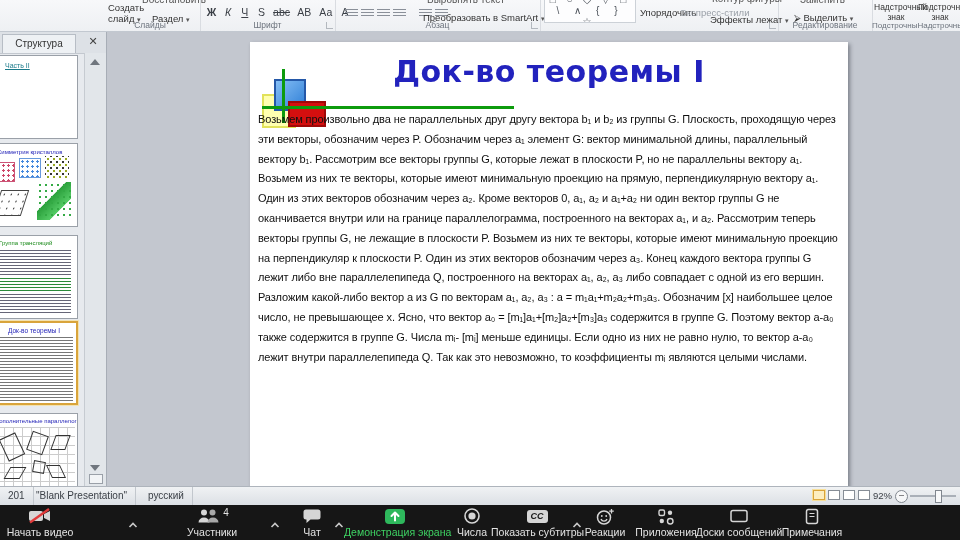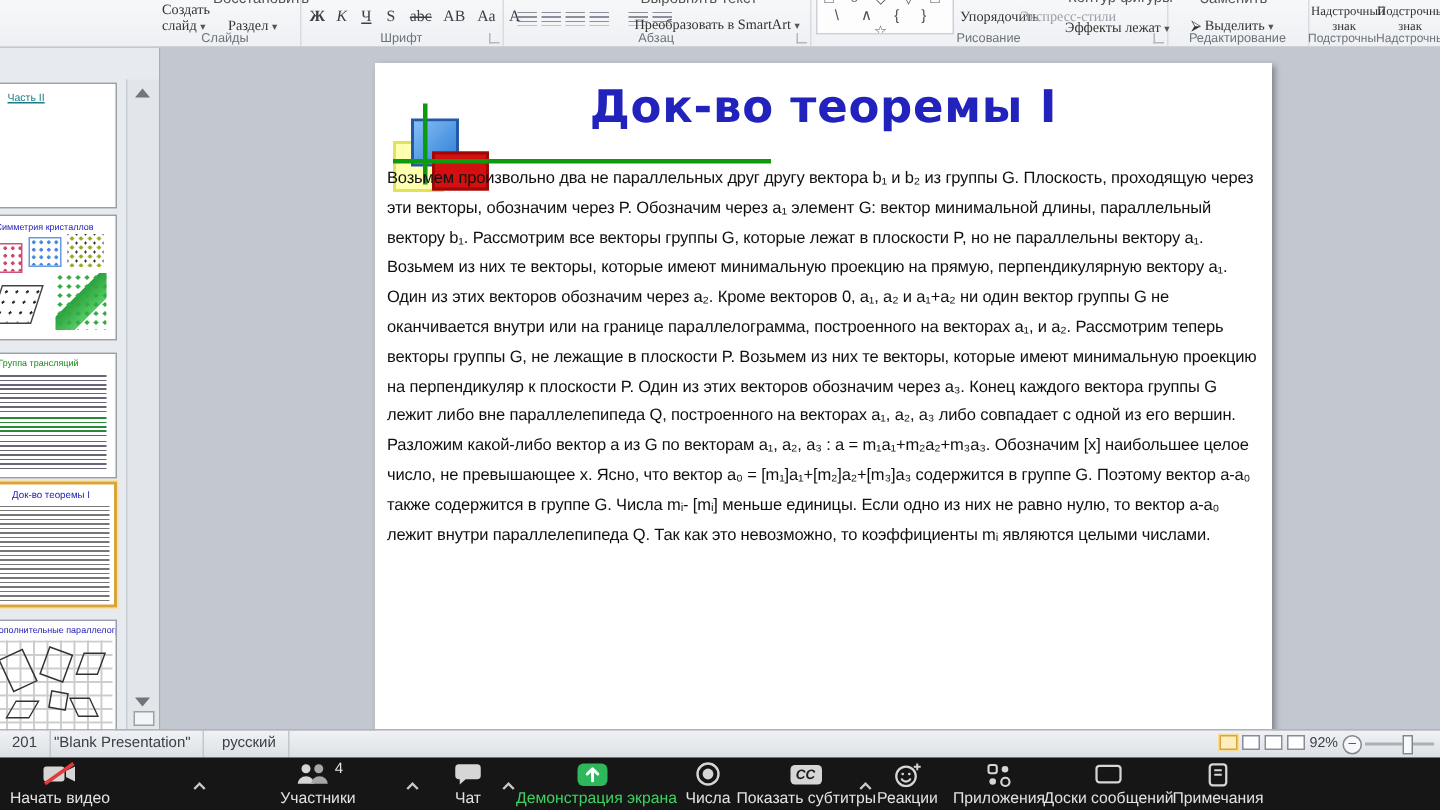--- a/index.html
+++ b/index.html
@@ -4,21 +4,21 @@
 <style>
   html,body{margin:0;padding:0;background:#888;}
   .screen{position:relative;width:960px;height:540px;overflow:hidden;background:#c3c7cf;
           font-family:"Liberation Sans","DejaVu Sans",sans-serif;-webkit-font-smoothing:antialiased;}
 
   
   .ribbon{position:absolute;top:0;left:0;right:0;height:31px;background:linear-gradient(#f7f8fa,#eef0f3);
           border-bottom:1px solid #c2c8d0;overflow:hidden;z-index:5;}
   .rgroup{position:absolute;top:0;height:31px;border-right:1px solid #d9dce1;}
   .cuttext{position:absolute;top:-6px;font-size:10px;color:#555;white-space:nowrap;}
-  .rbtn{position:absolute;font-size:9.5px;color:#333;white-space:nowrap;cursor:default;font-family:Liberation Serif, serif;}
+  .rbtn{position:absolute;font-size:9.5px;color:#333;white-space:nowrap;cursor:default;}
   .rlabel{position:absolute;bottom:1px;left:0;right:0;text-align:center;font-size:8.5px;color:#6b727c;
           white-space:nowrap;overflow:hidden;}
   .dlg{position:absolute;bottom:2px;right:2px;width:6px;height:6px;border-left:1px solid #9aa0a8;
        border-bottom:1px solid #9aa0a8;opacity:.7;}
   .fbtn{display:inline-block;width:13px;text-align:center;font-size:10.5px;color:#3a3f46;margin-right:1px;}
   .fbtn.b{font-weight:bold}.fbtn.i{font-style:italic}.fbtn.u{text-decoration:underline}
   .fbtn.st{text-decoration:line-through}
   .alico{display:inline-block;width:13px;height:9px;margin-right:3px;
          background:repeating-linear-gradient(#8a9099 0 1px,transparent 1px 3px);}
   .shapebox{position:absolute;left:4px;top:-3px;width:90px;height:24px;background:#fdfdfe;
@@ -124,40 +124,43 @@
 
     <div class="rgroup" style="left:540px;width:238px">
       <div class="shapebox">
         <div style="margin-top:-4px;letter-spacing:4px;text-align:center">□ ○ ◇ ▽ □</div>
         <div style="letter-spacing:6px;text-align:center">\ ∧ { } ☆</div>
       </div>
       <span class="rbtn" style="left:100px;top:7px">Упорядочить</span>
       <span class="rbtn" style="left:140px;top:7px;color:#9aa0a8">Экспресс-стили</span>
       <span class="cuttext" style="left:172px;top:-7px">Контур фигуры</span>
       <span class="rbtn" style="left:170px;top:14px"><span>Эффекты лежат</span> <span class="caret">▾</span></span>
-      <span class="rlabel">Рисование</span>
       <span class="dlg"></span>
     </div>
 
     <div class="rgroup" style="left:778px;width:94px">
       <span class="cuttext" style="left:22px">Заменить</span>
       <span class="rbtn" style="left:16px;top:12px">⮚ <span>Выделить</span> <span class="caret">▾</span></span>
       <span class="rlabel">Редактирование</span>
     </div>
 
     <div class="rgroup" style="left:872px;width:88px;border-right:none">
       <span class="rbtn" style="left:2px;top:2px;width:44px;text-align:center;font-size:8.5px">Надстрочный</span>
       <span class="rbtn" style="left:2px;top:12px;width:44px;text-align:center;font-size:8.5px">знак</span>
       <span class="rbtn" style="left:46px;top:2px;width:44px;text-align:center;font-size:8.5px">Подстрочный</span>
       <span class="rbtn" style="left:46px;top:12px;width:44px;text-align:center;font-size:8.5px">знак</span>
       <span class="rlabel" style="font-size:8px">ПодстрочныНадстрочный</span>
     </div>
   </div>
 
   <div class="sidebar">
+    <div class="tabrow">
+      <div class="tab">Структура</div>
+      <div class="tabclose">✕</div>
+    </div>
 
     <div class="thumb" style="top:24px">
       <span class="tt" style="margin:6px 0 0 12px;color:#1a7a8a;text-decoration:underline;font-size:7px">Часть II</span>
     </div>
 
     <div class="thumb" style="top:112px">
       <span class="tt" style="margin:5px 0 0 4px">Симметрия кристаллов</span>
       <div style="position:absolute;left:26px;top:14px;width:20px;height:18px;border:1px solid #6699dd;background:radial-gradient(#4488dd 1.2px,transparent 1.3px);background-size:5px 5px;"></div>
       <div style="position:absolute;left:2px;top:18px;width:18px;height:18px;border:1px solid #cc5577;background:radial-gradient(#cc4466 1.1px,transparent 1.2px);background-size:5px 5px;"></div>
       <div style="position:absolute;left:52px;top:12px;width:24px;height:22px;background:radial-gradient(#99aa22 1.3px,transparent 1.4px),radial-gradient(#333 .8px,transparent .9px);background-size:6px 6px,6px 6px;background-position:0 0,3px 3px;"></div>

